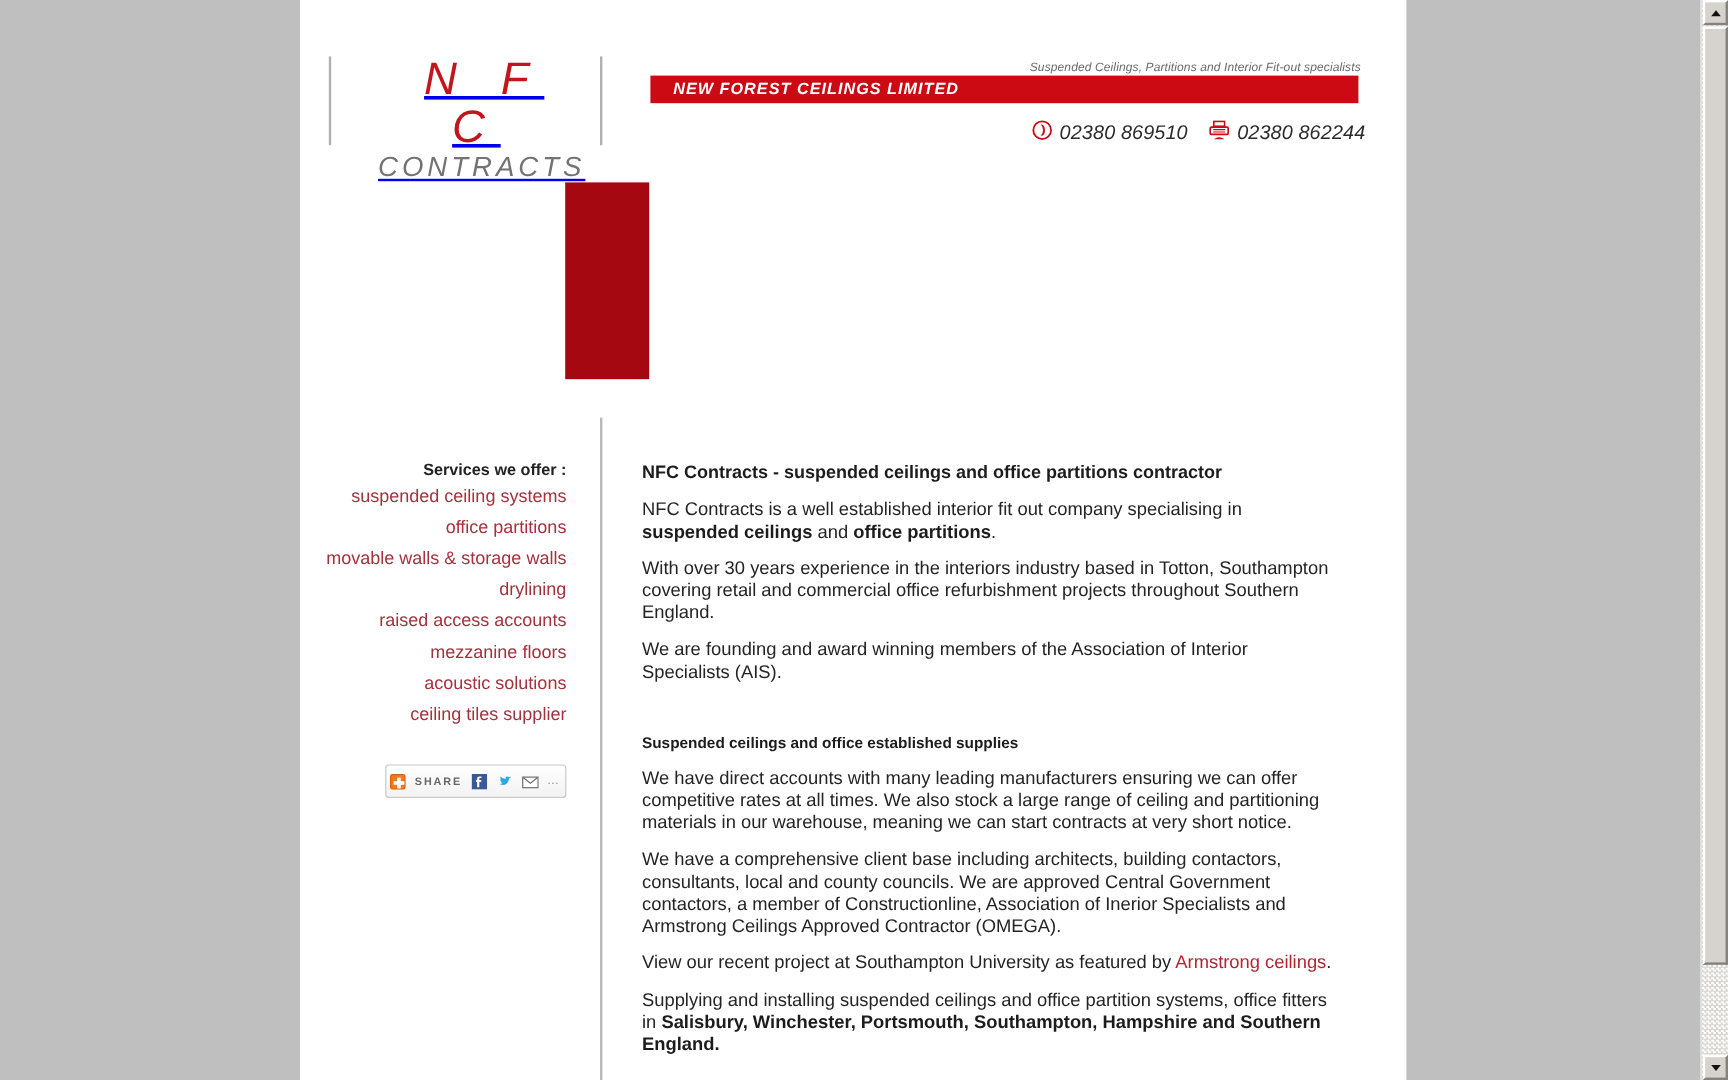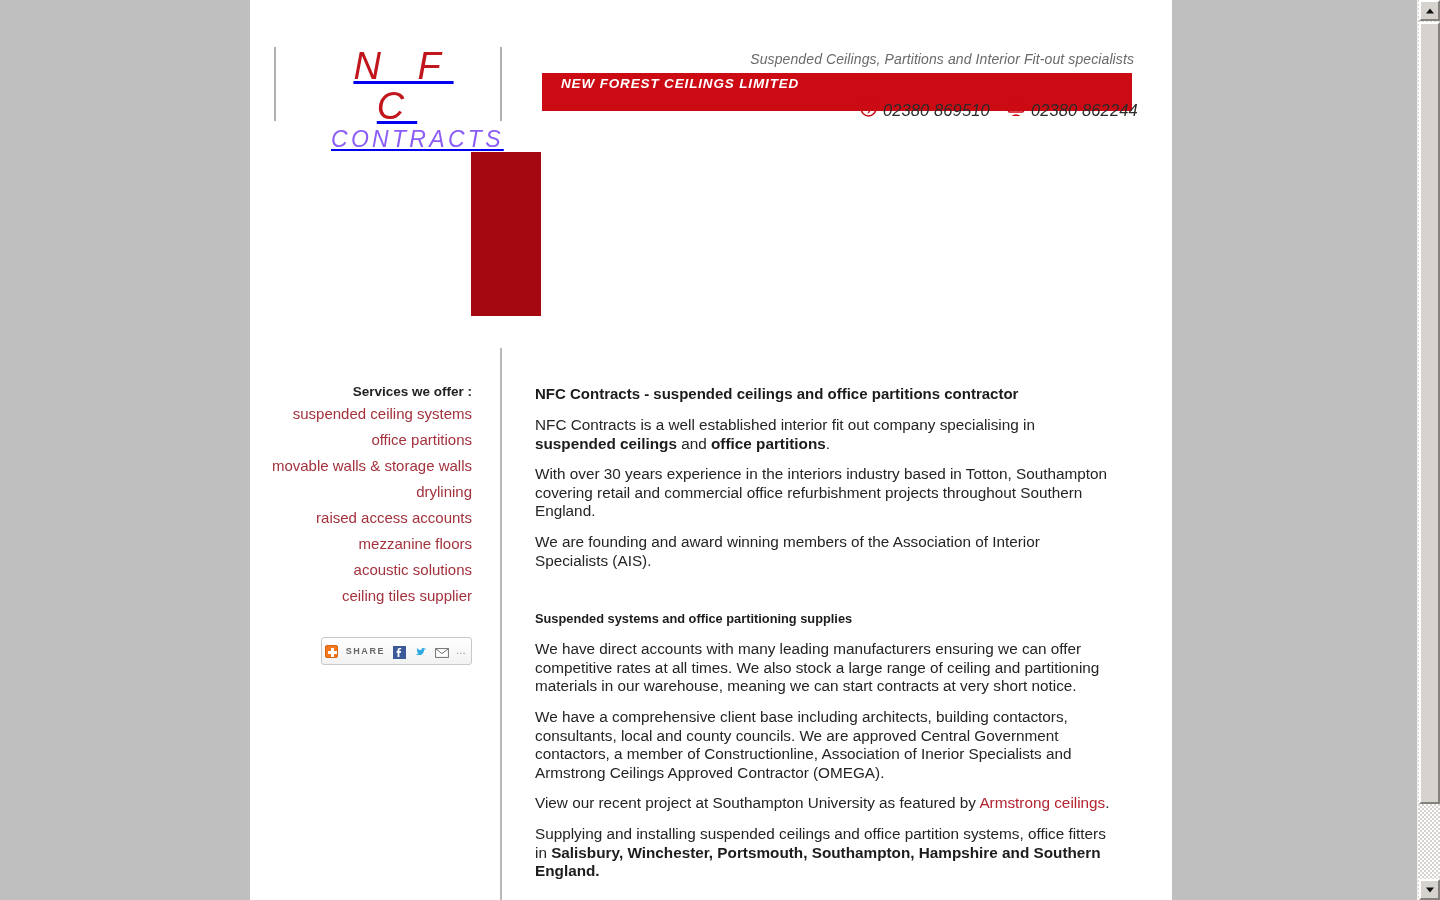--- a/index.html
+++ b/index.html
@@ -44,46 +44,45 @@
     color: #c0161c;
     font-size: 38px;
     line-height: 40px;
     letter-spacing: 13px;
     font-weight: 400;
     text-indent: 13px;
     font-family: "Liberation Sans", sans-serif;
   }
   #brand-logo .logo-contracts {
     display: block;
-    color: #8b5cf6;
+    color: #737373;
     font-size: 23px;
     line-height: 27px;
     letter-spacing: 3.3px;
     font-weight: 400;
     text-indent: 3px;
-    margin-left: 16px;
   }
 
   #company-banner {
     position: absolute;
     left: 292px; top: 40px;
     width: 600px; height: 90px;
   }
   #banner-tagline {
     position: absolute;
     right: 8px; top: 11px;
-    font-size: 14px;
+    font-size: 10px;
     color: #6a6a6a;
     letter-spacing: 0.1px;
     white-space: nowrap;
   }
   #banner-bar {
     position: absolute;
-    left: 0; top: 33px;
-    width: 590px; height: 38px;
+    left: 0; top: 23px;
+    width: 590px; height: 23px;
     background: #cc0a14;
   }
   #banner-bar-text {
     position: absolute;
     left: 19px; top: 3px;
     color: #ffffff;
     font-size: 13.5px;
     font-weight: 700;
     letter-spacing: 0.85px;
     white-space: nowrap;
@@ -382,21 +381,21 @@
     <div id="main-col">
 
       <h1 id="main-heading">NFC Contracts - suspended ceilings and office partitions contractor</h1>
 
       <p class="body-p"><span>NFC Contracts is a well established interior fit out company specialising in </span><b>suspended ceilings</b><span> and </span><b>office partitions</b><span>.</span></p>
 
       <p class="body-p">With over 30 years experience in the interiors industry based in Totton, Southampton covering retail and commercial office refurbishment projects throughout Southern England.</p>
 
       <p class="body-p">We are founding and award winning members of the Association of Interior Specialists (AIS).</p>
 
-      <h2 id="sub-heading">Suspended systems and office partitioning supplies</h2>
+      <h2 id="sub-heading">Suspended ceilings and office established supplies</h2>
 
       <p class="body-p" id="p-supplies">We have direct accounts with many leading manufacturers ensuring we can offer competitive rates at all times. We also stock a large range of ceiling and partitioning materials in our warehouse, meaning we can start contracts at very short notice.</p>
 
       <p class="body-p">We have a comprehensive client base including architects, building contactors, consultants, local and county councils. We are approved Central Government contactors, a member of Constructionline, Association of Inerior Specialists and Armstrong Ceilings Approved Contractor (OMEGA).</p>
 
       <p class="body-p"><span>View our recent project at Southampton University as featured by </span><a class="inline-link" href="#">Armstrong ceilings</a><span>.</span></p>
 
       <p class="body-p"><span>Supplying and installing suspended ceilings and office partition systems, office fitters in </span><b>Salisbury, Winchester, Portsmouth, Southampton, Hampshire and Southern England.</b></p>
 
     </div>

